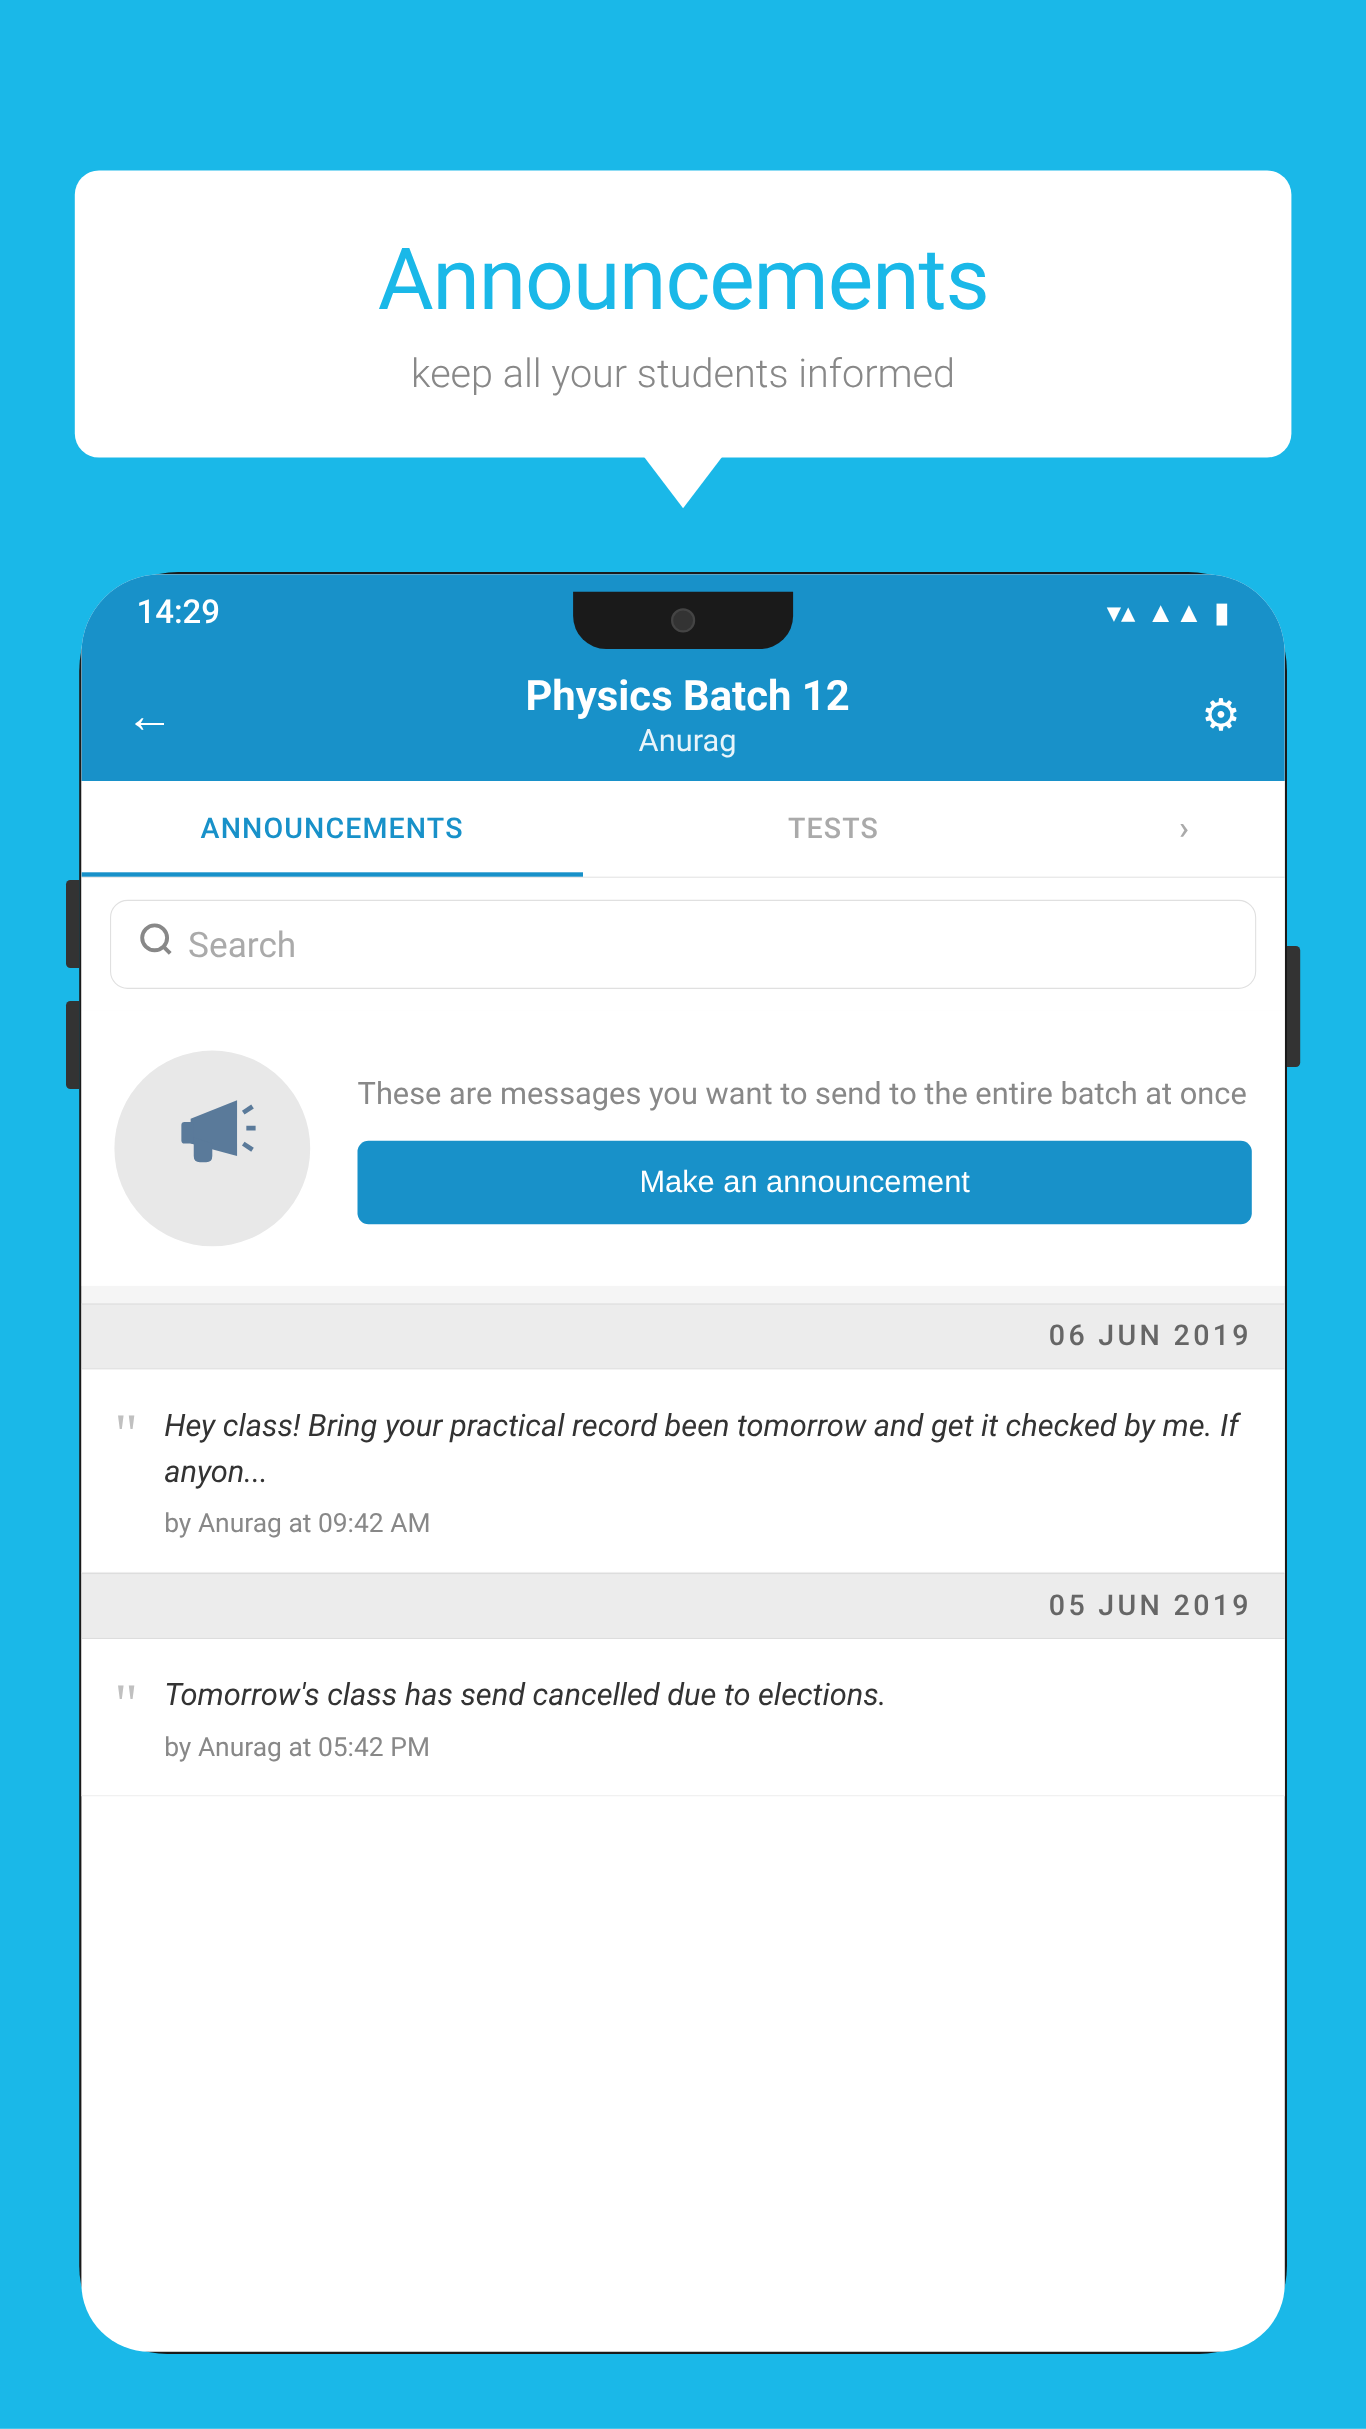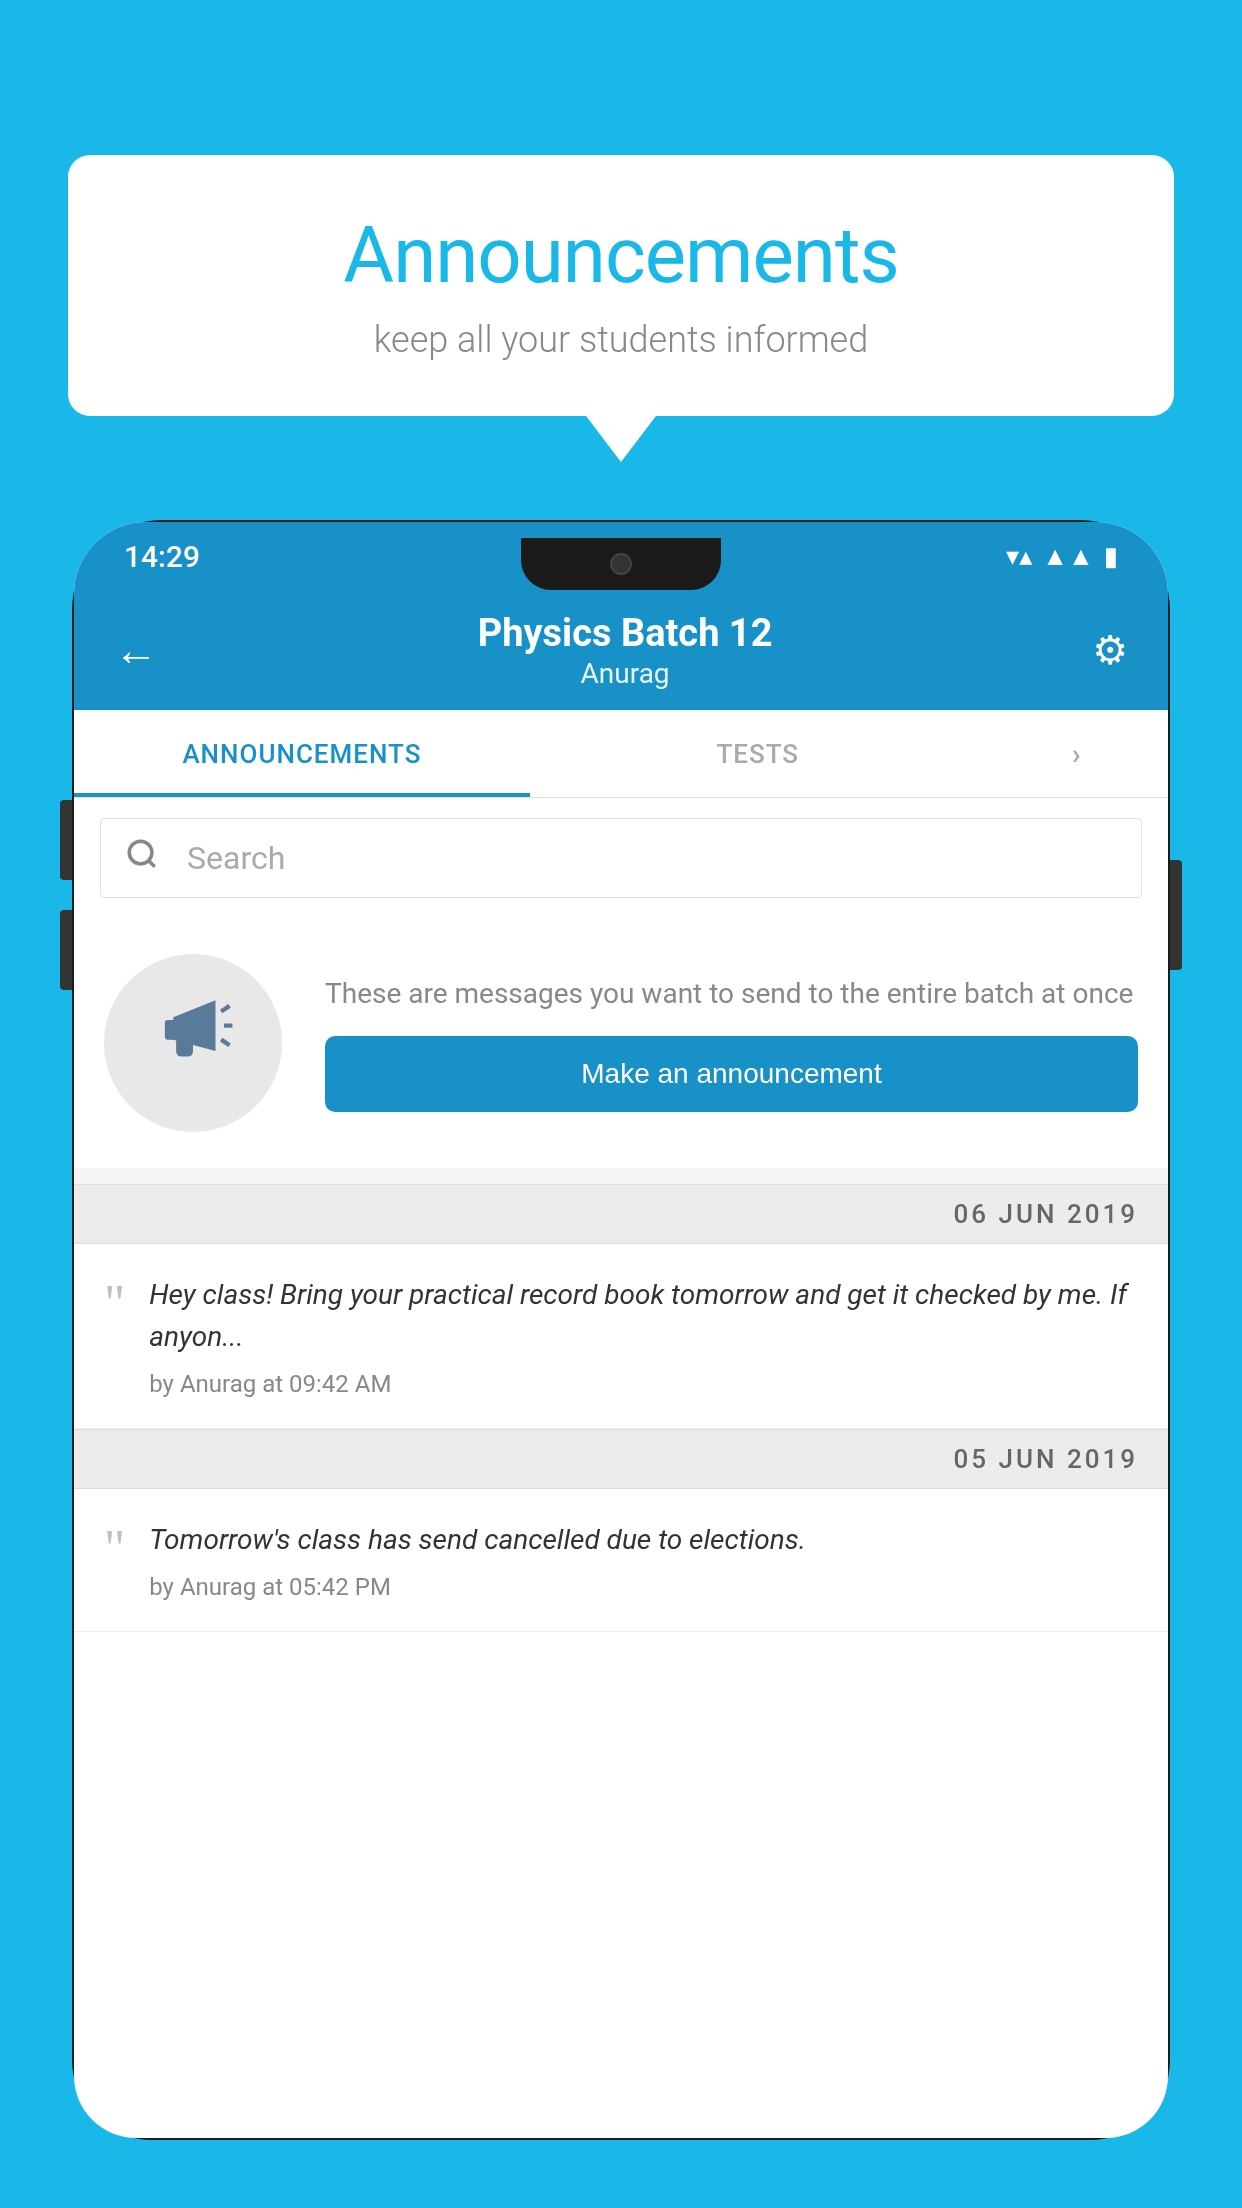--- a/index.html
+++ b/index.html
@@ -253,25 +253,25 @@
 
     
     .search-container {
       background: white;
       padding: 20px 26px;
     }
 
     .search-input-wrapper {
       background: white;
       border: 1px solid #e0e0e0;
-      border-radius: 4px;
+      border-radius: 16px;
       display: flex;
       align-items: center;
       padding: 18px 24px;
-      gap: 28px;
+      gap: 12px;
     }
 
     .search-icon-svg {
       color: #888;
       font-size: 34px;
     }
 
     .search-placeholder {
       color: #aaa;
       font-size: 32px;
@@ -457,21 +457,21 @@
             <div class="announcement-cta-text">These are messages you want to send to the entire batch at once</div>
             <button class="make-announcement-btn">Make an announcement</button>
           </div>
         </div>
 
         <div class="date-separator">06  JUN  2019</div>
 
         <div class="announcement-item">
           <div class="quote-icon">"</div>
           <div class="announcement-text-group">
-            <div class="announcement-text">Hey class! Bring your practical record book tomorrow and get it checked by me. If anyon...</div>
+            <div class="announcement-text">Hey class! Bring your practical record been tomorrow and get it checked by me. If anyon...</div>
             <div class="announcement-meta">by Anurag at 09:42 AM</div>
           </div>
         </div>
 
         <div class="date-separator">05  JUN  2019</div>
 
         <div class="announcement-item">
           <div class="quote-icon">"</div>
           <div class="announcement-text-group">
             <div class="announcement-text">Tomorrow's class has send cancelled due to elections.</div>

